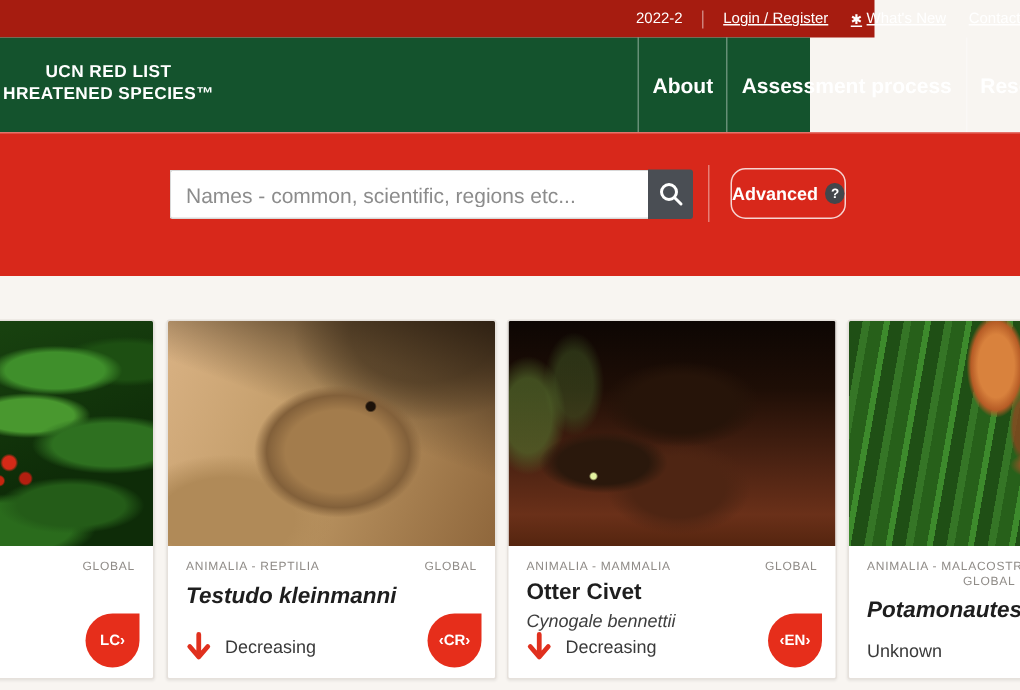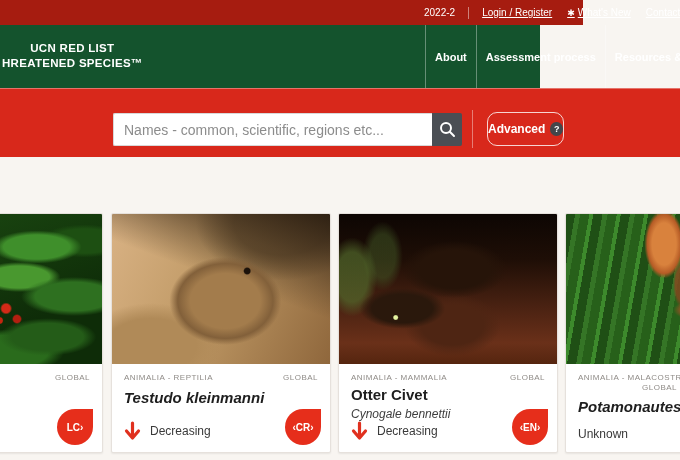--- a/index.html
+++ b/index.html
@@ -11,24 +11,24 @@
   .topbar-inner { position:absolute; left:424px; top:0; height:25px; display:flex; align-items:center; white-space:nowrap; color:#fff; font-size:10px; }
   .topbar-inner .version { margin-right:13px; cursor:pointer; }
   .topbar-vdiv { width:1px; height:12px; background:rgba(255,255,255,0.45); margin-right:13px; }
   .toplink { color:#fff; text-decoration:underline; margin-right:15px; cursor:pointer; display:flex; align-items:center; gap:3px; }
   .asterisk { font-size:9px; text-decoration:none; display:inline-block; }
 
   
   .header { position:absolute; top:25px; left:0; width:540px; height:63px; background:#14532d;text-align:center; }
   .logo { position:absolute; left:2px; top:16px; color:#fff; font-weight:bold; font-size:11.5px; line-height:15px; letter-spacing:0.3px; cursor:pointer; }
   .nav { position:absolute; left:425px; top:0; height:63px; display:flex; }
-  .nav-item { border-left:1px solid rgba(255,255,255,0.35); display:flex; align-items:center; justify-content:center; padding:0 9px; color:#fff; font-weight:bold; font-size:11px; white-space:nowrap; cursor:pointer; }
-
-  
-  .searchband { position:absolute; top:88px; left:0; width:680px; height:69px; background:#d8281b; border-top:1px solid rgba(255,255,255,0.35);padding-left:37px; }
+  .nav-item { border-left:1px solid rgba(255,255,255,0.35); display:flex; align-items:center; justify-content:center; padding:0 9px; color:#fff; font-weight:bold; font-size:14px; white-space:nowrap; cursor:pointer; }
+
+  
+  .searchband { position:absolute; top:88px; left:0; width:680px; height:96px; background:#d8281b; border-top:1px solid rgba(255,255,255,0.35);padding-left:37px; }
   .search-row { position:absolute; left:113px; top:24px; height:33px; display:flex; }
   .search-input { width:319px; height:33px; border:1px solid #d8d8d8; border-right:none; padding:0 10px; font-size:14px; color:#333; border-radius:2px 0 0 2px; outline:none; font-family:"Liberation Sans",sans-serif; }
   .search-input::placeholder { color:#8c8c8c; }
   .search-btn { width:30px; height:33px; background:#4a4e54; display:flex; align-items:center; justify-content:center; border:none; border-radius:0 2px 2px 0; cursor:pointer; }
   .search-vdiv { position:absolute; left:472px; top:21px; width:1px; height:38px; background:rgba(255,255,255,0.4); }
   .advanced-btn { position:absolute; left:487px; top:23px; width:77px; height:34px; border:1px solid rgba(255,255,255,0.8); border-radius:10px; display:flex; align-items:center; justify-content:center; gap:5px; color:#fff; font-weight:bold; font-size:12px; cursor:pointer; background:transparent; }
   .help-badge { width:14px; height:14px; border-radius:50%; background:#43464b; color:#fff; font-size:9px; font-weight:bold; display:flex; align-items:center; justify-content:center; }
 
   
   .card { position:absolute; top:213px; width:220px; height:240px; background:#fff; border:1px solid #e6e1dc; border-radius:2px; box-shadow:0 1px 2px rgba(0,0,0,0.07); cursor:pointer; }

